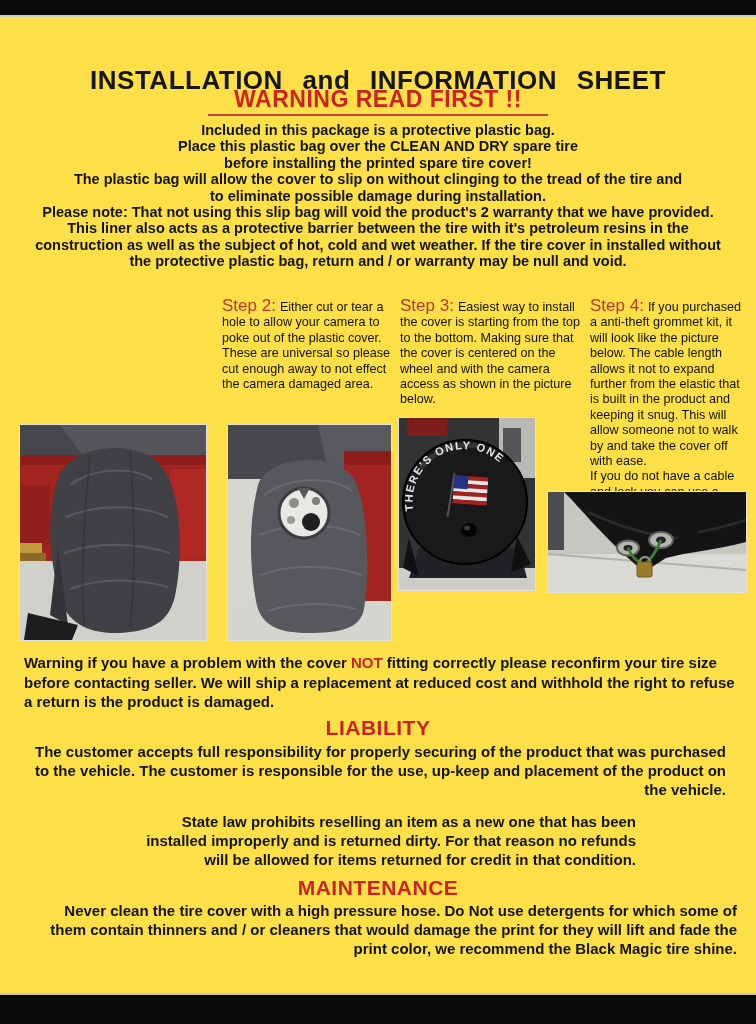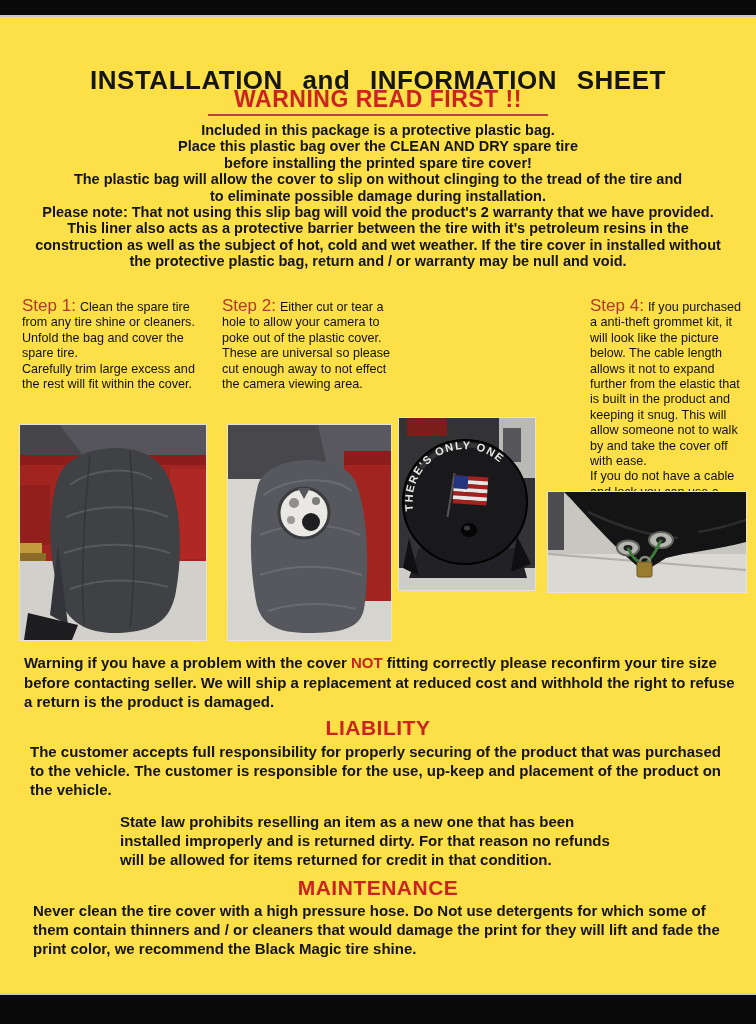--- a/index.html
+++ b/index.html
@@ -44,21 +44,21 @@
     position:absolute;top:653px;left:24px;width:712px;
     font-size:15px;font-weight:bold;line-height:19.5px;color:#141414;
   }
   .warn-not{color:#c5261f;}
   .sec-head{
     position:absolute;left:0;width:756px;text-align:center;
     font-size:21px;font-weight:bold;color:#cb2420;letter-spacing:.5px;
   }
   #liability-head{top:716px;}
   .sec-para{
-    position:absolute;left:30px;width:696px;text-align:left;
+    position:absolute;left:30px;width:696px;text-align:right;
     font-size:15px;font-weight:bold;line-height:19px;color:#141414;
   }
   #liability-p1{top:742px;}
   #liability-p2{top:812px;left:120px;width:516px;}
   #maintenance-head{top:876px;}
   #maintenance-p{top:901px;left:33px;width:704px;}
 </style>
 </head>
 <body>
 
@@ -75,27 +75,25 @@
   <div class="intro">Included in this package is a protective plastic bag.
 Place this plastic bag over the CLEAN AND DRY spare tire
 before installing the printed spare tire cover!
 The plastic bag will allow the cover to slip on without clinging to the tread of the tire and
 to eliminate possible damage during installation.
 Please note: That not using this slip bag will void the product's 2 warranty that we have provided.
 This liner also acts as a protective barrier between the tire with it's petroleum resins in the
 construction as well as the subject of hot, cold and wet weather.  If the tire cover in installed without
 the protective plastic bag, return and / or warranty may be null and void.</div>
 
-  <div class="step-col" id="step1">
-    <span class="step-label">Step 1:</span><span class="step-text">Clean the spare tire from any tire shine or cleaners.
-Unfold the bag and cover the spare tire.
-Carefully trim large excess and the rest will fit within the cover.</span>
-  </div>
   <div class="step-col" id="step2">
-    <span class="step-label">Step 2:</span><span class="step-text">Either cut or tear a hole to allow your camera to poke out of the plastic cover. These are universal so please cut enough away to not effect the camera viewing area.</span>
+    <span class="step-label">Step 2:</span><span class="step-text">Either cut or tear a hole to allow your camera to poke out of the plastic cover. These are universal so please cut enough away to not effect the camera damaged area.</span>
+  </div>
+  <div class="step-col" id="step3">
+    <span class="step-label">Step 3:</span><span class="step-text">Easiest way to install the cover is starting from the top to the bottom. Making sure that the cover is centered on the wheel and with the camera access as shown in the picture below.</span>
   </div>
   <div class="step-col" id="step4">
     <span class="step-label">Step 4:</span><span class="step-text">If you purchased a anti-theft grommet kit, it will look like the picture below. The cable length allows it not to expand further from the elastic that is built in the product and keeping it snug. This will allow someone not to walk by and take the cover off with ease.
 If you do not have a cable and lock you can use a heavy duty plastic tie and draw it tight.</span>
   </div>
 
   <div class="photo" id="photo1">
     <svg viewBox="0 0 186 215">
       <rect x="0" y="0" width="186" height="215" fill="#d6d4cf"></rect>
       <rect x="0" y="0" width="186" height="52" fill="#45454a"></rect>

